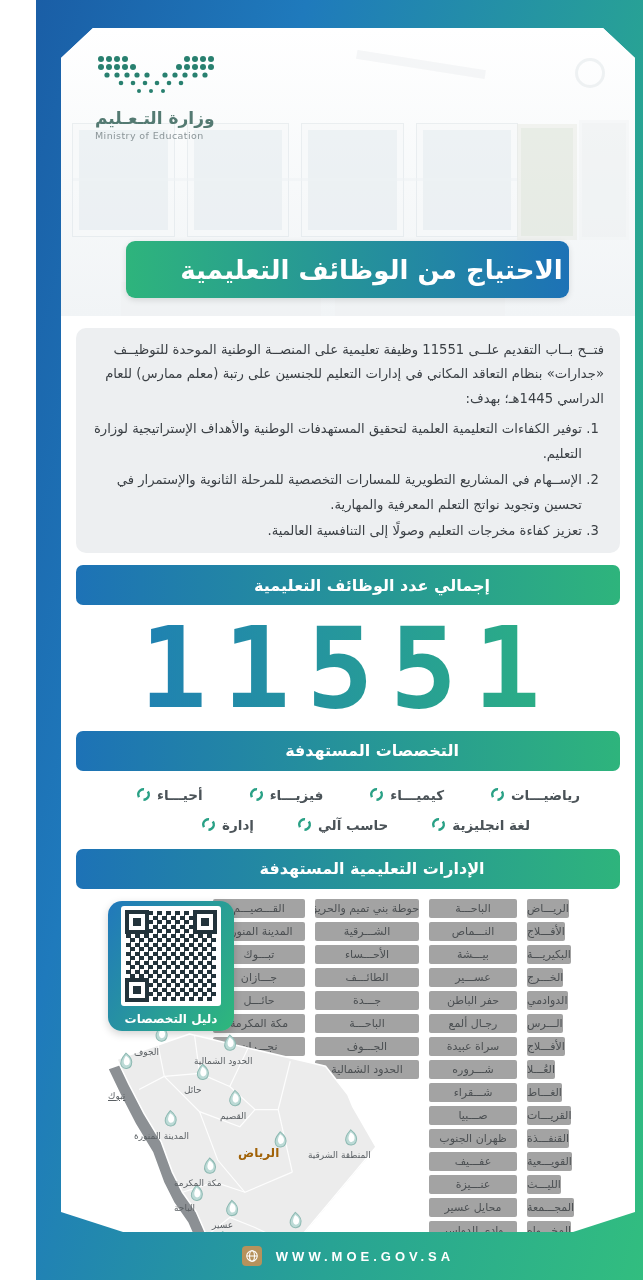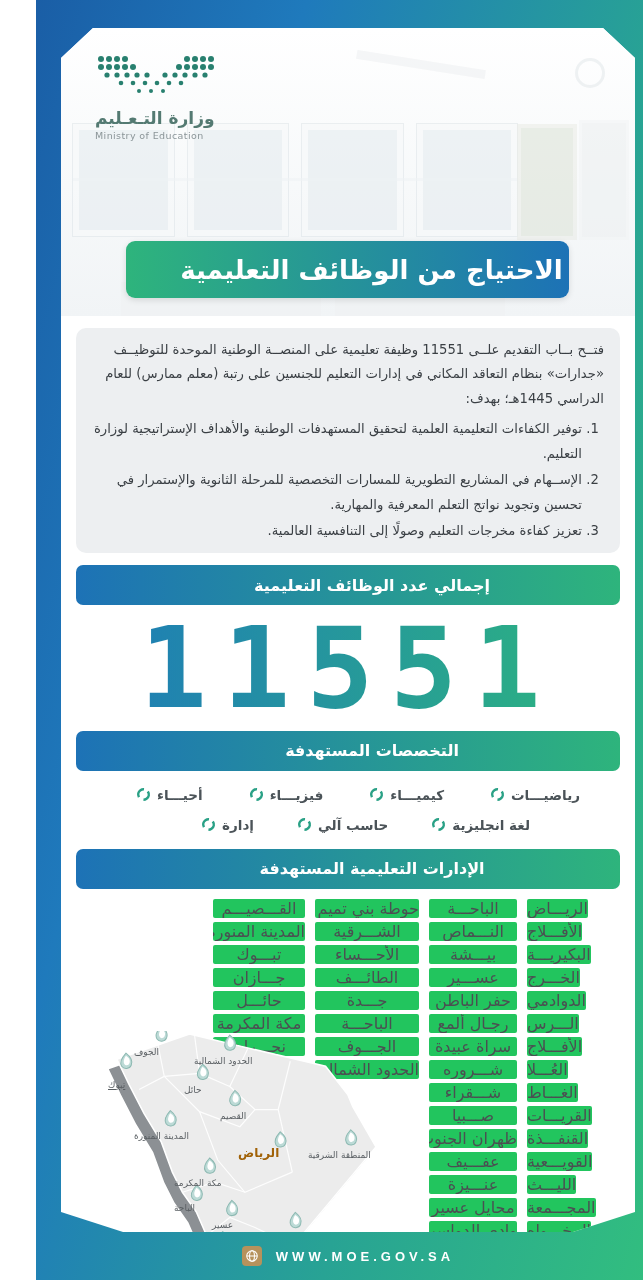--- a/index.html
+++ b/index.html
@@ -54,22 +54,22 @@
   .spec-row.r1{padding:0 55px 0 75px;}
   .spec-row.r2{padding:0 105px 0 140px;margin-top:14px;}
   .spec-item{display:flex;align-items:center;gap:6px;font-size:13.5px;font-weight:bold;color:#4b5358;}
   .spec-icon svg{display:block;}
 
   
   .depts{position:relative;height:386px;margin:10px 15px 0;}
   .cols{position:absolute;top:0;right:0;display:flex;direction:rtl;gap:10px;}
   .col{display:flex;flex-direction:column;gap:4px;}
   .col.c1{width:93px;align-items:flex-end;} .col.c2{width:88px;} .col.c3{width:104px;} .col.c4{width:92px;}
-  .pill{height:19px;line-height:19px;background:#22c55e;border-radius:2px;color:#4b4f52;
-    font-size:16px;text-align:center;white-space:nowrap;overflow:hidden;direction:rtl;}
+  .pill{height:19px;line-height:19px;background:#a3a3a3;border-radius:2px;color:#4b4f52;
+    font-size:11px;text-align:center;white-space:nowrap;overflow:hidden;direction:rtl;}
 
   .qr-box{position:absolute;top:2px;left:32px;width:126px;height:130px;border-radius:14px;
     background:linear-gradient(120deg,#2178bc 0%,#2eb87b 100%);display:flex;flex-direction:column;
     align-items:center;justify-content:center;gap:6px;box-shadow:0 3px 8px rgba(0,0,0,.18);}
   .qr{position:relative;width:90px;height:90px;background:
       conic-gradient(#22333b 25%,#ffffff 0 50%,#22333b 0 75%,#ffffff 0);
       background-size:9px 9px;border:5px solid #fff;border-radius:3px;}
   .qr .finder{position:absolute;width:24px;height:24px;box-sizing:border-box;
       border:4px solid #22333b;background:#22333b;box-shadow:inset 0 0 0 4px #ffffff;}
   .qr .f-tl{top:-1px;left:-1px;} .qr .f-tr{top:-1px;right:-1px;} .qr .f-bl{bottom:-1px;left:-1px;}
@@ -289,20 +289,28 @@
         <div class="pill">القـــصيـــم</div>
             <div class="pill">المدينة المنورة</div>
             <div class="pill">تبـــوك</div>
             <div class="pill">جـــازان</div>
             <div class="pill">حائـــل</div>
             <div class="pill">مكة المكرمة</div>
             <div class="pill">نجـــران</div>
           </div>
       </div>
 
+      <div class="qr-box">
+        <div class="qr">
+          <i class="finder f-tl"></i>
+            <i class="finder f-tr"></i>
+            <i class="finder f-bl"></i>
+        </div>
+        <div class="qr-label">دليل التخصصات</div>
+      </div>
 
       <div class="map-wrap">
         <svg width="358" height="252" viewBox="0 0 350 250">
           <defs>
             <g id="pin">
               <path d="M7 0 C2.5 5 0.5 9.5 2.8 13 C5 16.2 10.5 15.8 12.2 12 C13.8 8.2 11.5 3.5 7 0 Z" fill="#bcdad6" stroke="#8db9b2" stroke-width="1"></path>
               <path d="M7 2.5 C4.5 6 4 9.5 6 11.5 C8 13 10.5 11.5 10.8 8.5 C11 5.8 9.3 4 7 2.5 Z" fill="#ffffff"></path>
             </g>
           </defs>
 
@@ -331,21 +339,21 @@
           <use href="#pin" x="193" y="100"></use>
           <use href="#pin" x="263" y="98"></use>
           <use href="#pin" x="123" y="126"></use>
           <use href="#pin" x="110" y="153"></use>
           <use href="#pin" x="145" y="168"></use>
           <use href="#pin" x="136" y="199"></use>
           <use href="#pin" x="208" y="180"></use>
         </svg>
         <div class="map-label" style="left:58px;top:16px;">الجوف</div>
         <div class="map-label" style="left:118px;top:25px;">الحدود الشمالية</div>
-        <div class="map-label" style="left:32px;top:49px;text-decoration:underline;">تبوك</div>
+        <div class="map-label" style="left:32px;top:60px;text-decoration:underline;">تبوك</div>
         <div class="map-label" style="left:108px;top:54px;">حائل</div>
         <div class="map-label" style="left:144px;top:80px;">القصيم</div>
         <div class="map-label" style="left:58px;top:100px;">المدينة المنورة</div>
         <div class="map-label bold" style="left:162px;top:115px;">الرياض</div>
         <div class="map-label" style="left:232px;top:119px;">المنطقة الشرقية</div>
         <div class="map-label" style="left:98px;top:147px;">مكة المكرمة</div>
         <div class="map-label" style="left:98px;top:172px;">الباحة</div>
         <div class="map-label" style="left:136px;top:189px;">عسير</div>
         <div class="map-label" style="left:126px;top:218px;">جازان</div>
         <div class="map-label" style="left:198px;top:201px;">نجران</div>

